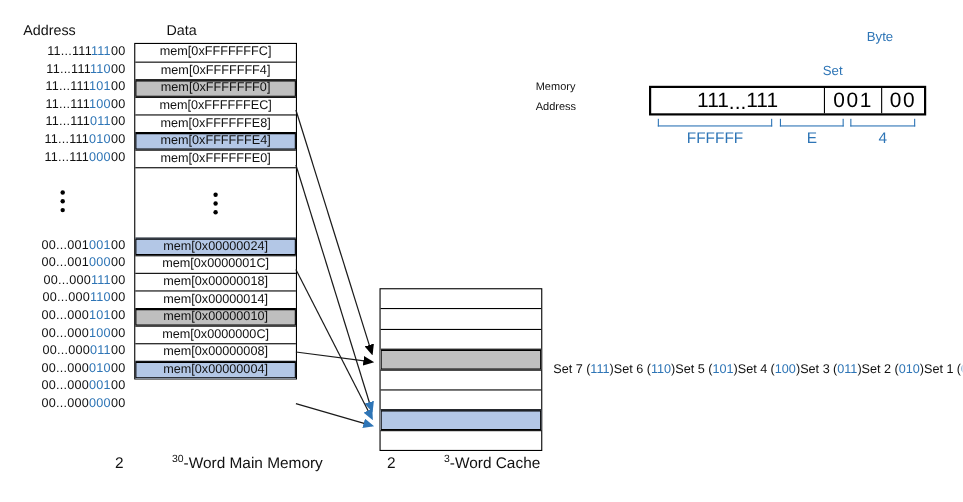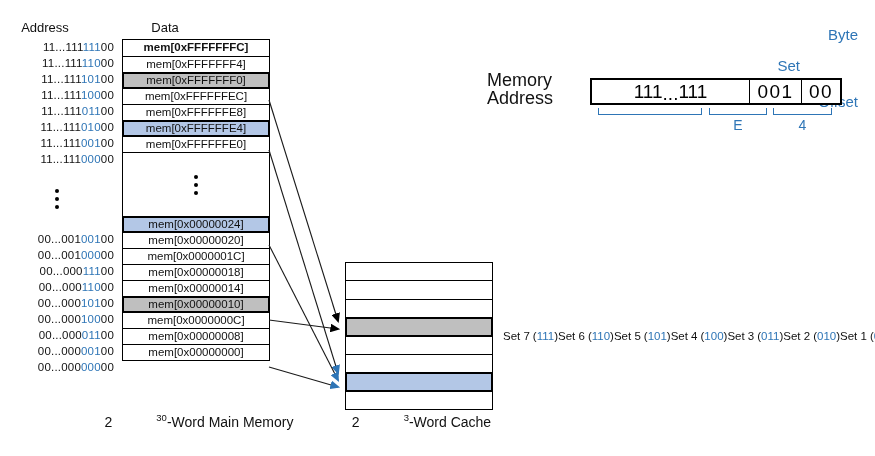--- a/index.html
+++ b/index.html
@@ -14,21 +14,21 @@
 
   
   #addr-col { position:absolute; left:0; top:39px; width:114px; }
   .addr-row { height:16px; line-height:16px; font-size:11.5px; text-align:right; letter-spacing:0.2px; white-space:pre; }
   .addr-dots { height:64px; display:flex; align-items:center; justify-content:center; }
   .bits-set { color:var(--blue); }
 
   
   #mem-table { position:absolute; left:122px; top:39px; width:146px; border:1.5px solid #000; box-sizing:content-box; background:#fff; }
   .mem-row { height:16px; line-height:15px; font-size:11.5px; text-align:center; box-sizing:border-box; border-top:1px solid #000; }
-  .mem-row:first-child { border-top:none;font-weight:bold; }
+  .mem-row:first-child { border-top:none; }
   .mem-dots { height:64px; display:flex; align-items:center; justify-content:center; box-sizing:border-box; border-top:1px solid #000; }
   .hl-gray { background:var(--gray); box-shadow: inset 0 0 0 1px #000; }
   .hl-blue { background:var(--ltblue); box-shadow: inset 0 0 0 1px #000; }
 
   
   .vdots { display:flex; flex-direction:column; gap:4px; }
   .vdots i { width:4px; height:4px; border-radius:50%; background:#000; display:block; }
 
   
   #cache-table { position:absolute; left:345px; top:262px; width:148px; height:148px; border:1.5px solid #000; box-sizing:border-box; display:flex; flex-direction:column; background:#fff; }
@@ -44,22 +44,22 @@
   .caption { position:absolute; top:412px; font-size:14px; text-align:center; color:#111; }
   #mem-caption { left:103px; width:192px; }
   #cache-caption { left:350px; width:143px; }
   .caption sup { font-size:9.5px;margin-left:44px; }
 
   
   #arrows { position:absolute; left:0; top:0; width:875px; height:456px; pointer-events:none; }
   #arrows line { stroke:#1a1a1a; stroke-width:1.1; }
 
   
-  #mem-addr-label { position:absolute; left:487px; top:71px; font-size:18px; line-height:18px; color:#111; }
-  .field-label { position:absolute; text-align:right; color:var(--blue); font-size:15px; }
+  #mem-addr-label { position:absolute; left:487px; top:71px; font-size:10px; line-height:18px; color:#111; }
+  .field-label { position:absolute; text-align:left; color:var(--blue); font-size:12px; }
   #tag-label    { left:590px; top:57px; width:158px; }
   #byte-label   { left:788px; top:26px; width:70px; }
   #set-flabel   { left:748px; top:57px; width:52px; }
   #offset-label { left:788px; top:57px; width:70px;margin-top:36px; }
 
   #addr-box { position:absolute; left:590px; top:78px; width:252px; height:27px; box-sizing:border-box; border:2px solid #000; display:flex; font-size:19px; color:#000; background:#fff; }
   #addr-box .cell { display:flex; align-items:center; justify-content:center; box-sizing:border-box; height:100%; }
   .cell-tag { width:158px; justify-content:space-between; padding:0 9px; border-right:1.5px solid #000; }
   .cell-tag .dots { position:relative; top:2px; }
   .cell-set { width:52px; border-right:1.5px solid #000; letter-spacing:1.5px; }
@@ -83,63 +83,62 @@
   <div id="addr-header" class="col-header">Address</div>
   <div id="data-header" class="col-header">Data</div>
 
   <div id="addr-col">
       <div class="addr-row"><span>11...111</span><span class="bits-set">111</span><span>00</span></div>
       <div class="addr-row"><span>11...111</span><span class="bits-set">110</span><span>00</span></div>
       <div class="addr-row"><span>11...111</span><span class="bits-set">101</span><span>00</span></div>
       <div class="addr-row"><span>11...111</span><span class="bits-set">100</span><span>00</span></div>
       <div class="addr-row"><span>11...111</span><span class="bits-set">011</span><span>00</span></div>
       <div class="addr-row"><span>11...111</span><span class="bits-set">010</span><span>00</span></div>
-      <div class="addr-row"><span>11...111</span><span class="bits-set">001</span><span>00</span></div>
       <div class="addr-row"><span>11...111</span><span class="bits-set">000</span><span>00</span></div>
       <div class="addr-dots">
         <span class="vdots">
           <i></i>
           <i></i>
           <i></i>
         </span>
       </div>
       <div class="addr-row"><span>00...001</span><span class="bits-set">001</span><span>00</span></div>
       <div class="addr-row"><span>00...001</span><span class="bits-set">000</span><span>00</span></div>
       <div class="addr-row"><span>00...000</span><span class="bits-set">111</span><span>00</span></div>
       <div class="addr-row"><span>00...000</span><span class="bits-set">110</span><span>00</span></div>
       <div class="addr-row"><span>00...000</span><span class="bits-set">101</span><span>00</span></div>
       <div class="addr-row"><span>00...000</span><span class="bits-set">100</span><span>00</span></div>
       <div class="addr-row"><span>00...000</span><span class="bits-set">011</span><span>00</span></div>
+      <div class="addr-row"><span>00...000</span><span class="bits-set">010</span><span>00</span></div>
       <div class="addr-row"><span>00...000</span><span class="bits-set">001</span><span>00</span></div>
       <div class="addr-row"><span>00...000</span><span class="bits-set">000</span><span>00</span></div>
     </div>
   <div id="mem-table">
       <div class="mem-row"><span>mem[0xFFFFFFFC]</span></div>
       <div class="mem-row"><span>mem[0xFFFFFFF4]</span></div>
       <div class="mem-row hl-gray"><span>mem[0xFFFFFFF0]</span></div>
       <div class="mem-row"><span>mem[0xFFFFFFEC]</span></div>
       <div class="mem-row"><span>mem[0xFFFFFFE8]</span></div>
       <div class="mem-row hl-blue"><span>mem[0xFFFFFFE4]</span></div>
       <div class="mem-row"><span>mem[0xFFFFFFE0]</span></div>
       <div class="mem-dots">
         <span class="vdots">
           <i></i>
           <i></i>
           <i></i>
         </span>
       </div>
       <div class="mem-row hl-blue"><span>mem[0x00000024]</span></div>
-      <div class="mem-row"><span>mem[0x00000020]</span></div>
       <div class="mem-row"><span>mem[0x0000001C]</span></div>
       <div class="mem-row"><span>mem[0x00000018]</span></div>
       <div class="mem-row"><span>mem[0x00000014]</span></div>
       <div class="mem-row hl-gray"><span>mem[0x00000010]</span></div>
       <div class="mem-row"><span>mem[0x0000000C]</span></div>
       <div class="mem-row"><span>mem[0x00000008]</span></div>
-      <div class="mem-row"><span>mem[0x00000000]</span></div>
+      <div class="mem-row hl-blue"><span>mem[0x00000004]</span></div>
     </div>
 
   <div id="cache-table">
       <div class="cache-row"></div>
       <div class="cache-row"></div>
       <div class="cache-row"></div>
       <div class="cache-row hl-gray"></div>
       <div class="cache-row"></div>
       <div class="cache-row"></div>
       <div class="cache-row hl-blue"></div>
@@ -194,16 +193,17 @@
       <span class="dots">...</span>
       <span>111</span>
     </div>
     <div class="cell cell-set">001</div>
     <div class="cell cell-off">00</div>
   </div>
 
   <div id="brace-tag" class="hexbrace"></div>
   <div id="brace-mid" class="hexbrace"></div>
   <div id="brace-low" class="hexbrace"></div>
+  <div id="hex-tag" class="hexlabel">FFFFFF</div>
   <div id="hex-mid" class="hexlabel">E</div>
   <div id="hex-low" class="hexlabel">4</div>
 
 </div>
 
 </body></html>

